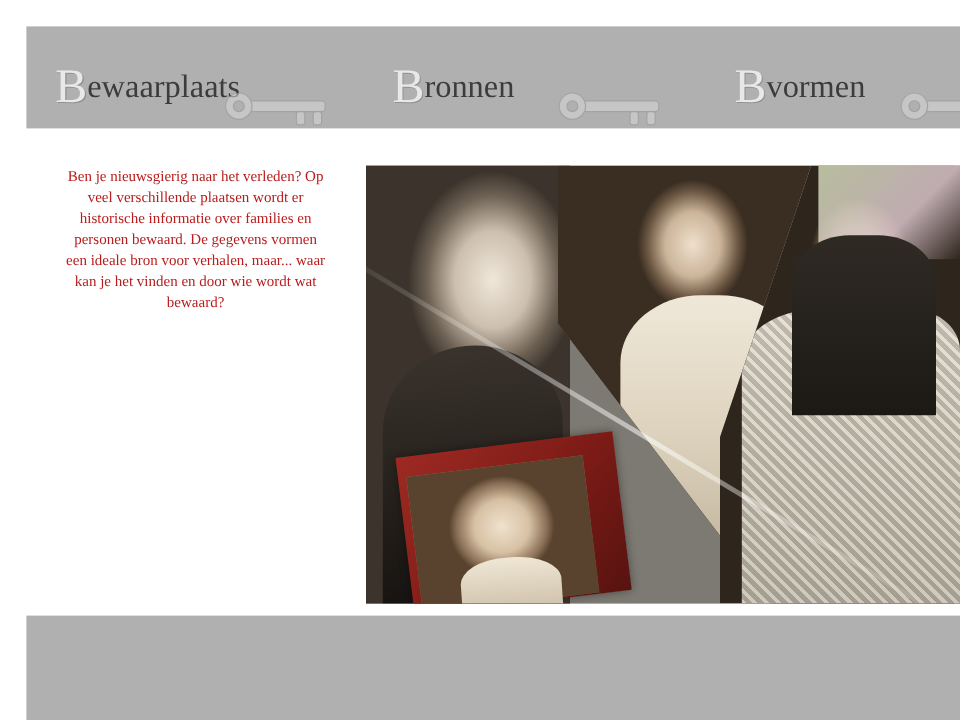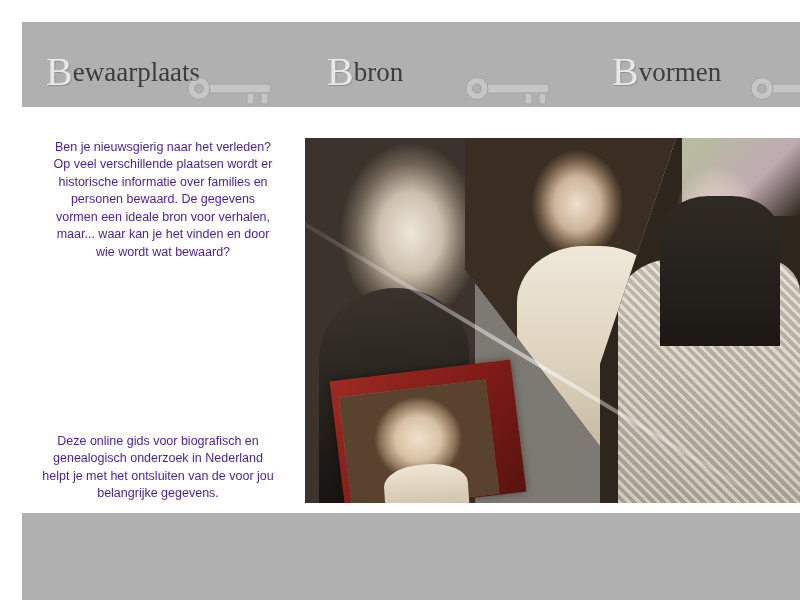--- a/index.html
+++ b/index.html
@@ -95,23 +95,23 @@
     left: 22px;
     top: 118px;
     width: 272px;
     height: 395px;
     background: #ffffff;
   }
 
   .paragraph {
     font-size: 12.5px;
     line-height: 17.5px;
-    color: #4c1d95;
+    color: #b91c1c;
     text-align: center;
-    font-family: Liberation Sans, sans-serif;
+    font-family: Liberation Serif, serif;
   }
   .para-top {
     position: absolute;
     left: 30px;
     top: 8px;
     width: 222px;
   }
   .para-bottom {
     position: absolute;
     left: 18px;
@@ -267,21 +267,21 @@
   <div class="margin-right"></div>
 
   <div class="header">
     <nav class="nav">
 
       <div class="nav-item nav-1">
         <span class="cap">B</span><span class="rest">ewaarplaats</span>
       </div>
 
       <div class="nav-item nav-2">
-        <span class="cap">B</span><span class="rest">bron</span>
+        <span class="cap">B</span><span class="rest">ronnen</span>
       </div>
 
       <div class="nav-item nav-3">
         <span class="cap">B</span><span class="rest">vormen</span>
       </div>
 
       <span class="key key-1">
         <svg viewBox="0 0 92 44" width="92" height="44" aria-hidden="true">
           <g fill="#d8d8d8" stroke="#9a9a9a" stroke-width="1">
             <rect x="18" y="14" width="66" height="9" rx="3"></rect>
@@ -315,21 +315,20 @@
             <rect x="74" y="23" width="7" height="11" rx="2"></rect>
           </g>
         </svg>
       </span>
 
     </nav>
   </div>
 
   <div class="text-col">
     <p class="paragraph para-top">Ben je nieuwsgierig naar het verleden? Op veel verschillende plaatsen wordt er historische informatie over families en personen bewaard. De gegevens vormen een ideale bron voor verhalen, maar... waar kan je het vinden en door wie wordt wat bewaard?</p>
-    <p class="paragraph para-bottom">Deze online gids voor biografisch en genealogisch onderzoek in Nederland helpt je met het ontsluiten van de voor jou belangrijke gegevens.</p>
   </div>
 
   <div class="collage">
     <div class="collage-inner">
       <div class="ph-left"></div>
       <div class="ph-card"></div>
       <div class="ph-child"></div>
       <div class="ph-center"></div>
       <div class="ph-center-man"></div>
       <div class="ph-right"></div>

